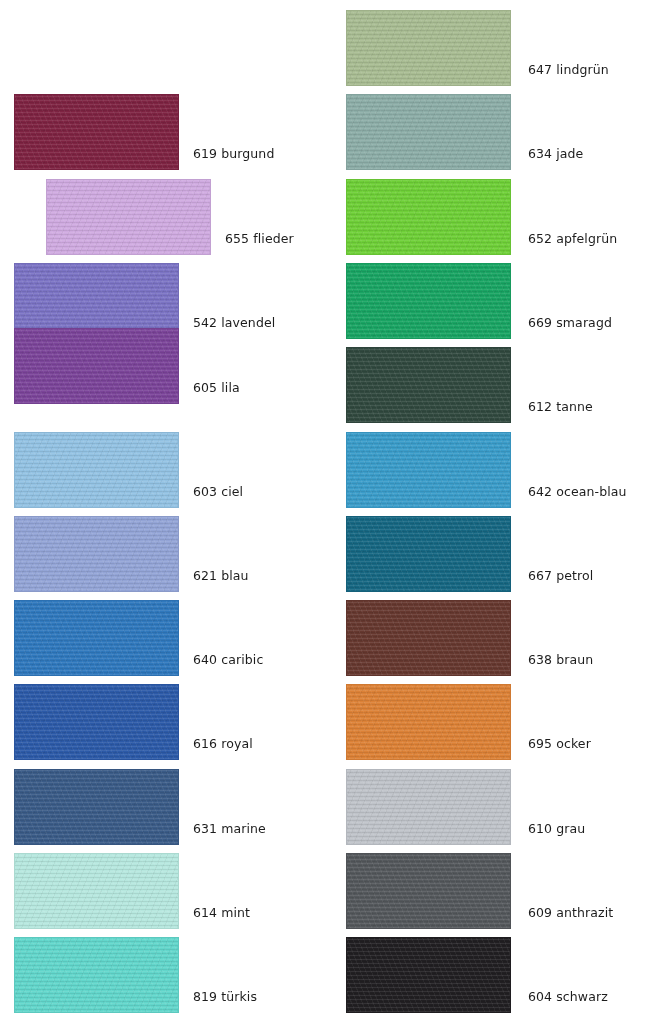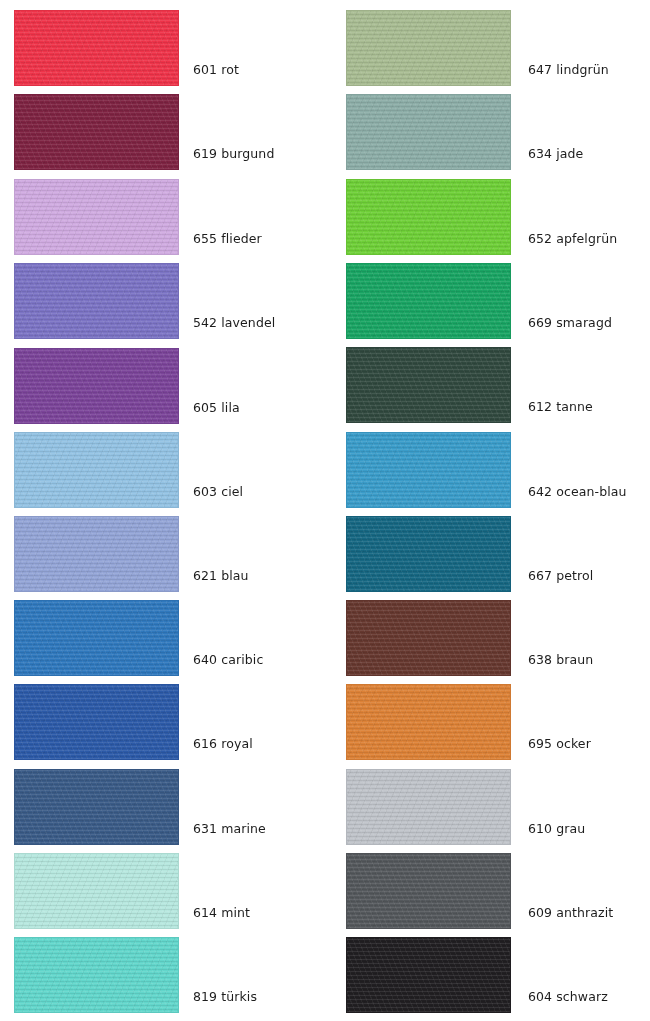--- a/index.html
+++ b/index.html
@@ -95,49 +95,42 @@
     line-height: 15px;
     color: #1d1d1d;
     letter-spacing: 0.1px;
   }
   .swatch-row.col-right .chip-label { left: 182px; }
 </style>
 </head>
 <body>
 
 <div id="chart">
-    <div class="swatch-row col-left" style="top: 10px;">
-      <div class="chip" title="601 rot" style="width: 165px; height: 76px; background-color: rgb(238, 51, 73);">
-        <div class="weave-h"></div>
-        <div class="weave-d"></div>
-      </div>
-      <div class="chip-label">601 rot</div>
-    </div>
     <div class="swatch-row col-left" style="top: 94.3px;">
       <div class="chip" title="619 burgund" style="width: 165px; height: 76px; background-color: rgb(126, 35, 66);">
         <div class="weave-h"></div>
         <div class="weave-d"></div>
       </div>
       <div class="chip-label">619 burgund</div>
     </div>
-    <div class="swatch-row col-left" style="top: 178.6px;">
+    <div class="swatch-row col-left" style="top: 178.6px; margin-left: 32px;">
       <div class="chip" title="655 flieder" style="width: 165px; height: 76px; background-color: rgb(207, 170, 224);">
         <div class="weave-h"></div>
         <div class="weave-d"></div>
       </div>
       <div class="chip-label">655 flieder</div>
     </div>
     <div class="swatch-row col-left" style="top: 262.9px;">
       <div class="chip" title="626 lavendel" style="width: 165px; height: 76px; background-color: rgb(123, 115, 196);">
         <div class="weave-h"></div>
         <div class="weave-d"></div>
       </div>
       <div class="chip-label">542 lavendel</div>
     </div>
-    <div class="swatch-row col-left" style="top: 348px;">
+    <div class="swatch-row col-left" style="top: 328px;">
       <div class="chip" title="605 lila" style="width: 165px; height: 76px; background-color: rgb(123, 68, 153);">
         <div class="weave-h"></div>
         <div class="weave-d"></div>
       </div>
       <div class="chip-label">605 lila</div>
     </div>
     <div class="swatch-row col-left" style="top: 431.5px; text-decoration: underline;">
       <div class="chip" title="603 ciel" style="width: 165px; height: 76px; background-color: rgb(147, 194, 227);">
         <div class="weave-h"></div>
         <div class="weave-d"></div>

